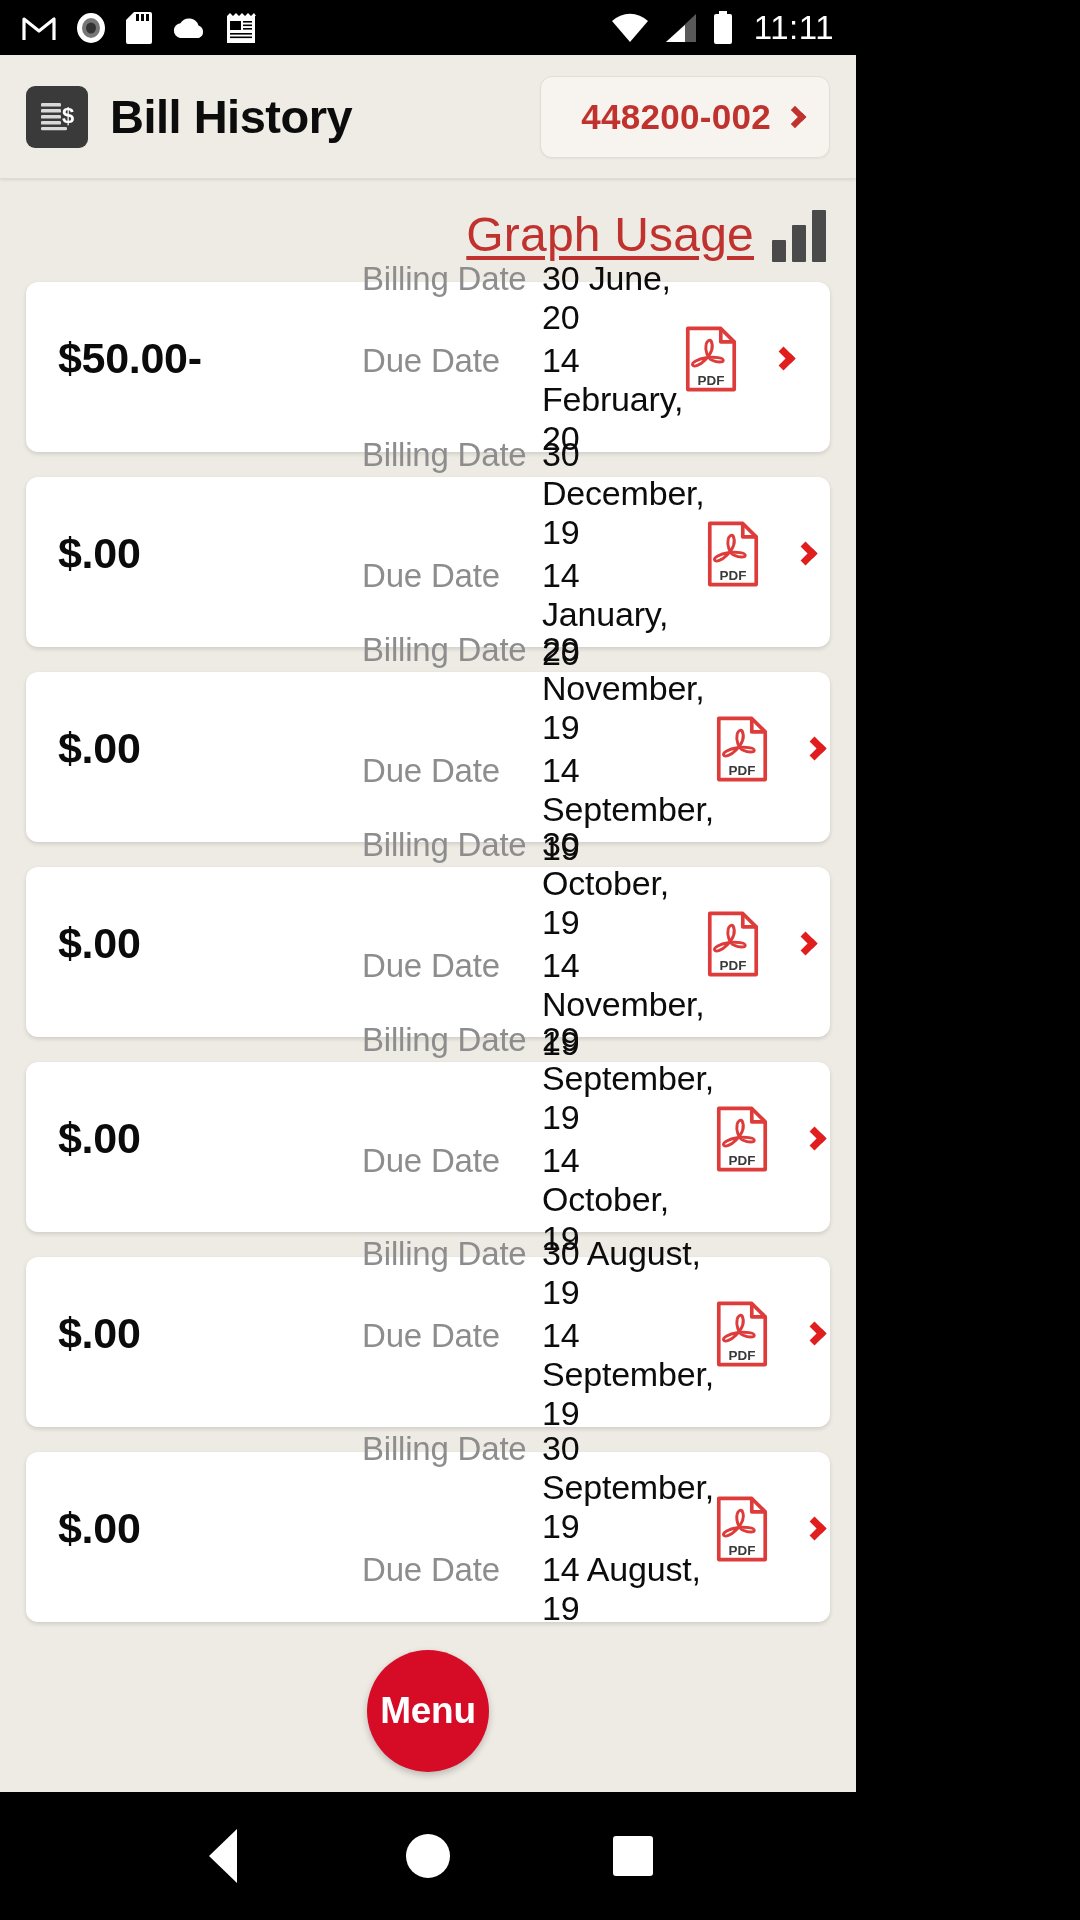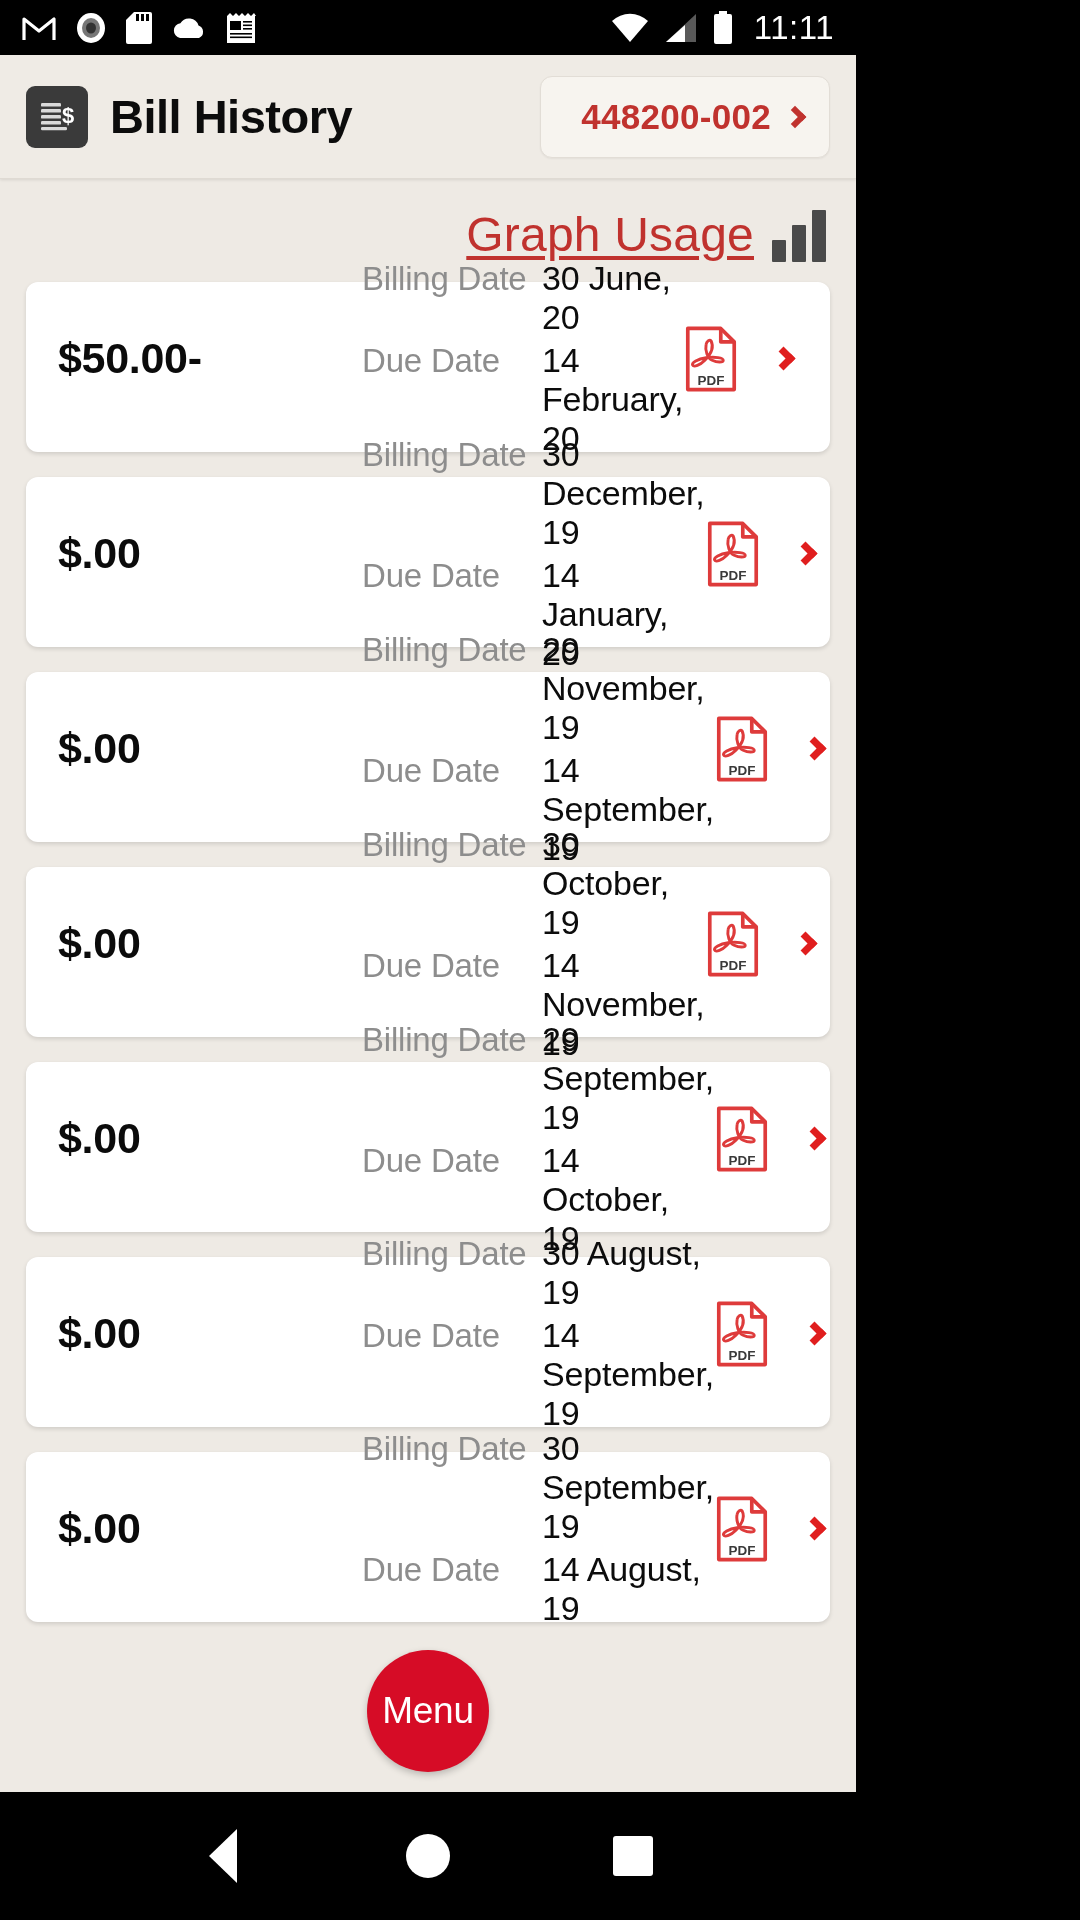--- a/index.html
+++ b/index.html
@@ -144,21 +144,21 @@
     display:flex; justify-content:center;
     padding-top:28px;
   }
   .fab {
     width:122px; height:122px; border-radius:50%;
     background:#D60C26;
     display:flex; align-items:center; justify-content:center;
     box-shadow:0 3px 7px rgba(0,0,0,0.22);
   }
   .fab span {
-    color:#fff; font-size:37px; font-weight:normal;
+    color:#fff; font-size:37px; font-weight:bold;
     letter-spacing:-0.3px;
   }
 
   
   .navbar {
     flex:0 0 128px;
     background:#000;
     display:flex; align-items:center; justify-content:space-around;
     padding:0 120px;
   }

